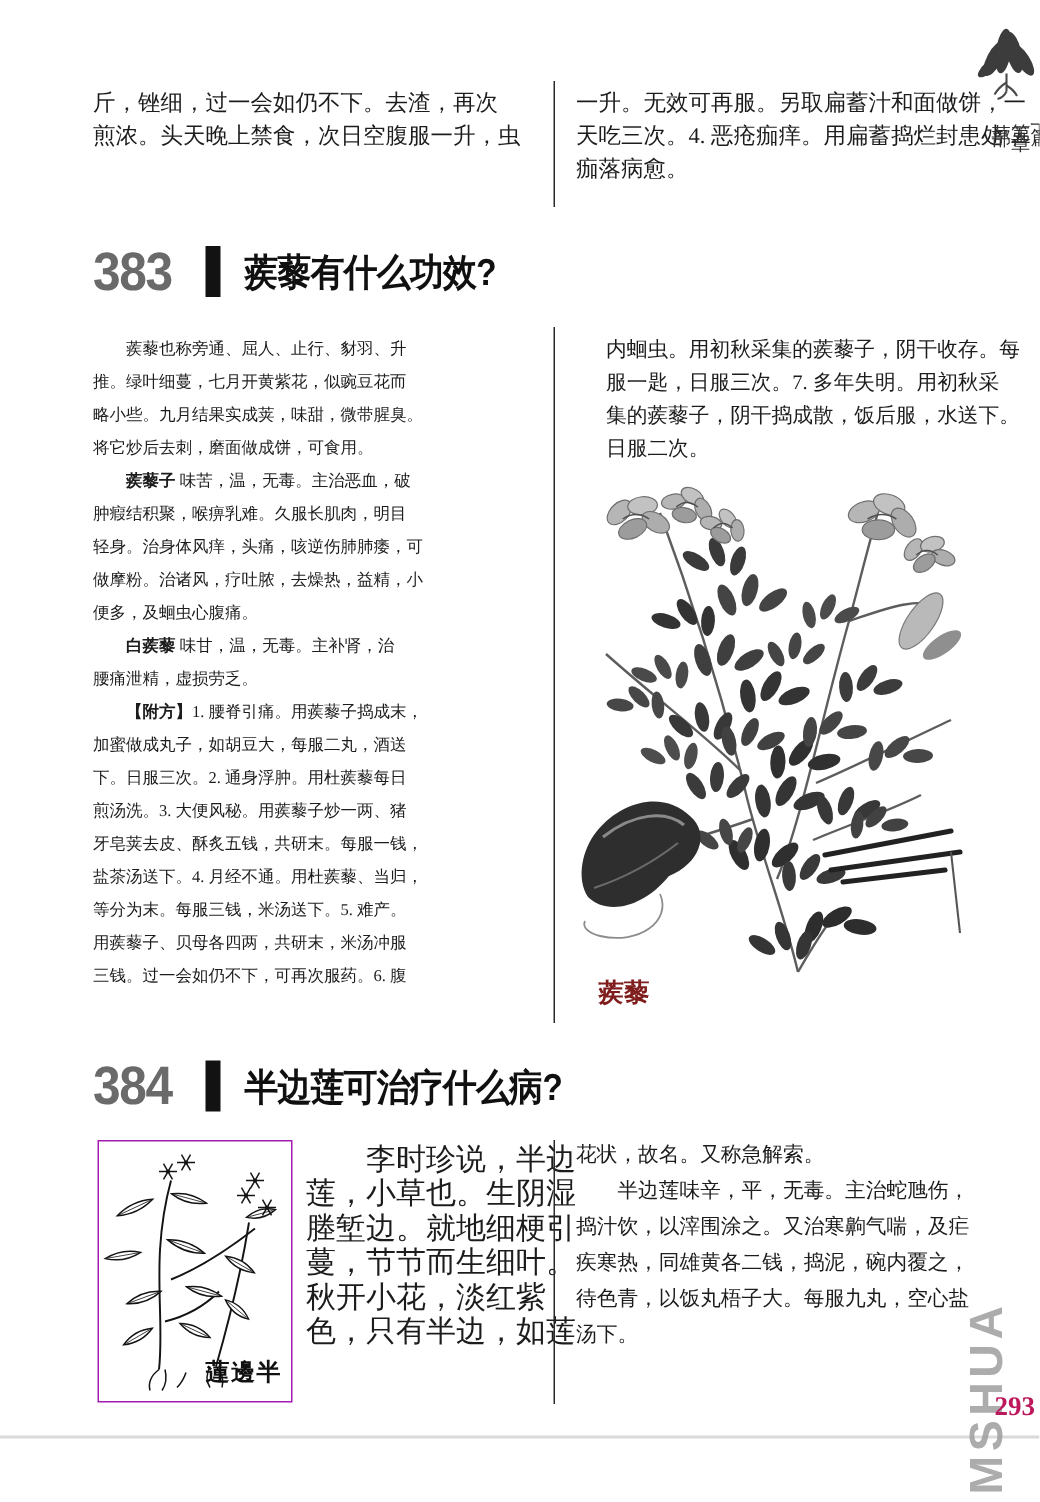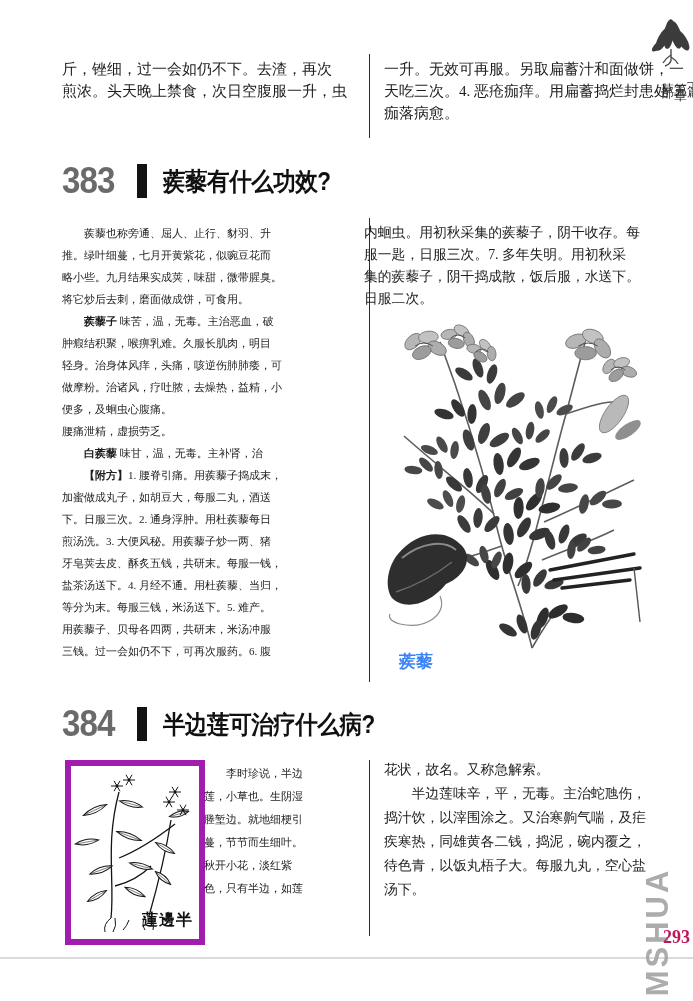--- a/index.html
+++ b/index.html
@@ -7,47 +7,47 @@
     width:693px;height:1001px;position:relative;background:#ffffff;
     font-family:"Liberation Serif",serif;color:#1c1c1c;overflow:hidden;
   }
   .abs{position:absolute;}
   
   .col .line{white-space:nowrap;letter-spacing:0;}
   .col .line b{font-family:"Liberation Sans",sans-serif;font-weight:700;margin-top:48px;}
   .col .indent{padding-left:2em;}
   .col-a{font-size:11px;line-height:22px;width:306px;}
   .col-b{font-size:13.8px;line-height:22px;width:278px;}
-  .col-c{font-size:11px;line-height:23px;width:166px;letter-spacing:0.5px;}
+  .col-c{font-size:20px;line-height:23px;width:166px;letter-spacing:0.5px;}
   .col-d{font-size:13.8px;line-height:24px;width:278px;}
   .topcol{font-size:15px;line-height:22px;}
   
   .sec-header{display:flex;align-items:center;gap:16px;}
   .sec-num{
     font-family:"Liberation Sans",sans-serif;font-weight:700;font-size:36px;
     color:#6a6a6a;letter-spacing:-1px;transform:scaleX(.92);transform-origin:left;
   }
   .sec-bar{width:10px;height:34px;background:#121212;margin-left:2px;}
   .sec-title{
     font-family:"Liberation Sans",sans-serif;font-weight:700;font-size:25px;
     color:#101010;letter-spacing:-0.5px;transform:scaleX(.9);transform-origin:left;
   }
   .vline{position:absolute;width:1px;background:#2a2a2a;}
   .fig-caption{
-    font-family:"Liberation Sans",sans-serif;font-weight:700;font-size:17px;color:#3b82f6;
+    font-family:"Liberation Sans",sans-serif;font-weight:700;font-size:17px;color:#7f1d1d;
   }
   
   .sidebar-text{
     writing-mode:vertical-rl;text-orientation:upright;
     font-size:13px;color:#2e2e2e;letter-spacing:3px;line-height:1;
     font-family:"Liberation Serif",serif;
   }
   .sidebar-text span{display:block;margin-bottom:12px;}
   
-  .plant-box{border:6px solid #a21caf;background:#fff;}
+  .plant-box{border:1px solid #a21caf;background:#fff;}
   .box-caption{
     position:absolute;right:6px;bottom:8px;font-size:16px;font-weight:700;color:#111;
     letter-spacing:1px;
   }
   .page-num{
     font-family:Liberation Serif, serif;font-weight:700;font-size:18px;color:#be185d;
   }
   .watermark{
     font-family:"Liberation Sans",sans-serif;font-weight:700;font-size:31px;
     color:#9e9e9e;letter-spacing:3px;transform:rotate(-90deg);opacity:.85;
@@ -100,33 +100,33 @@
 <div class="abs col col-a" style="left:62px;top:222px;">
     <div class="line indent">蒺藜也称旁通、屈人、止行、豺羽、升</div>
     <div class="line">推。绿叶细蔓，七月开黄紫花，似豌豆花而</div>
     <div class="line">略小些。九月结果实成荚，味甜，微带腥臭。</div>
     <div class="line">将它炒后去刺，磨面做成饼，可食用。</div>
     <div class="line indent"><b>蒺藜子</b> 味苦，温，无毒。主治恶血，破</div>
     <div class="line">肿瘕结积聚，喉痹乳难。久服长肌肉，明目</div>
     <div class="line">轻身。治身体风痒，头痛，咳逆伤肺肺痿，可</div>
     <div class="line">做摩粉。治诸风，疗吐脓，去燥热，益精，小</div>
     <div class="line">便多，及蛔虫心腹痛。</div>
+    <div class="line indent"><b>白蒺藜</b> 味甘，温，无毒。主补肾，治</div>
     <div class="line">腰痛泄精，虚损劳乏。</div>
-    <div class="line indent"><b>白蒺藜</b> 味甘，温，无毒。主补肾，治</div>
     <div class="line indent"><b>【附方】</b>1. 腰脊引痛。用蒺藜子捣成末，</div>
     <div class="line">加蜜做成丸子，如胡豆大，每服二丸，酒送</div>
     <div class="line">下。日服三次。2. 通身浮肿。用杜蒺藜每日</div>
     <div class="line">煎汤洗。3. 大便风秘。用蒺藜子炒一两、猪</div>
     <div class="line">牙皂荚去皮、酥炙五钱，共研末。每服一钱，</div>
     <div class="line">盐茶汤送下。4. 月经不通。用杜蒺藜、当归，</div>
     <div class="line">等分为末。每服三钱，米汤送下。5. 难产。</div>
     <div class="line">用蒺藜子、贝母各四两，共研末，米汤冲服</div>
     <div class="line">三钱。过一会如仍不下，可再次服药。6. 腹</div>
   </div>
-<div class="abs col col-b" style="left:364px;top:222px;">
+<div class="abs col col-b" style="left:404px;top:222px;">
     <div class="line">内蛔虫。用初秋采集的蒺藜子，阴干收存。每</div>
     <div class="line">服一匙，日服三次。7. 多年失明。用初秋采</div>
     <div class="line">集的蒺藜子，阴干捣成散，饭后服，水送下。</div>
     <div class="line">日服二次。</div>
   </div>
 <div class="vline" style="left:369px;top:218px;height:464px;"></div>
 
 <div class="abs" style="left:382px;top:318px;width:282px;height:332px;">
   <svg id="jili-svg" width="282" height="332" viewBox="0 0 282 332">
       <path d="M150,330 C140,288 126,254 116,214 C106,172 90,110 58,24" fill="none" stroke="#5d5d5d" stroke-width="1.6"></path>

